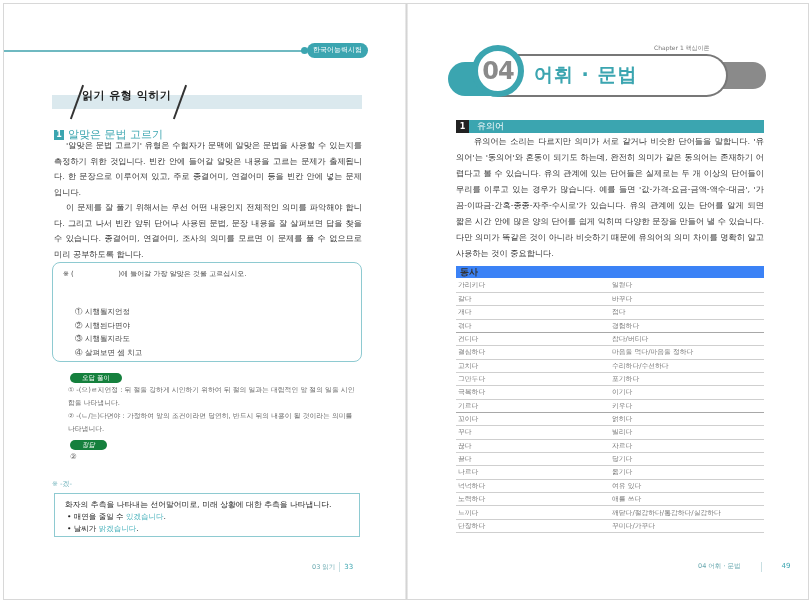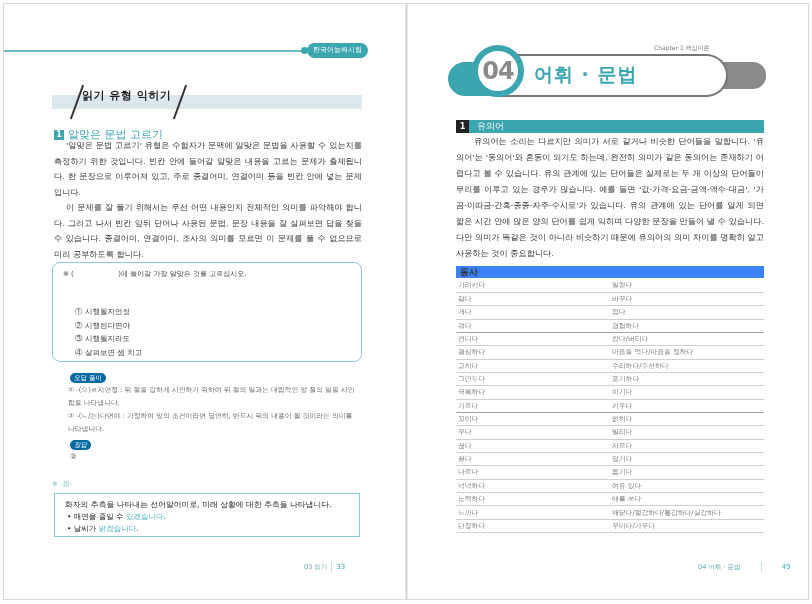--- a/index.html
+++ b/index.html
@@ -30,35 +30,35 @@
   .para-l1 { left:50px; top:134px; width:308px; text-indent:12px; }
   .para-l2 { left:50px; top:196px; width:308px; text-indent:12px; }
 
   
   .qbox { position:absolute; left:48px; top:258px; width:310px; height:100px; border:1.5px solid #8ecad1; border-radius:8px; }
   .q-stem { position:absolute; left:10px; top:6px; font-size:7px; color:#444; white-space:pre; }
   .q-example { position:absolute; left:20px; top:19px; width:276px; height:16px; background:#e9f1f4; font-size:7px; line-height:16px; color:#444; white-space:pre; padding-left:22px; }
   .q-options { position:absolute; left:22px; top:42px; list-style:none; }
   .q-options li { font-family:"DejaVu Serif", "Liberation Serif", serif; font-size:7.5px; line-height:13.5px; color:#444; }
 
-  .pill { display:inline-block; height:10px; padding:0 4px; border-radius:5px; background:#0369a1; color:#fff; font-size:6.5px; line-height:10px; }
+  .pill { display:inline-block; height:10px; padding:0 12px; border-radius:5px; background:#15803d; color:#fff; font-size:6.5px; line-height:10px; }
   .expl-label { position:absolute; left:66px; top:369px; }
   .expl { position:absolute; left:64px; width:292px; font-size:6.8px; line-height:13px; color:#666; }
   .expl-1 { top:380px; }
   .expl-2 { top:406px; }
   .ans-label { position:absolute; left:66px; top:436px;font-style:italic; }
   .ans { position:absolute; left:66px; top:448px; font-size:7.5px; color:#555; }
 
   .note-head { position:absolute; left:48px; top:475px; font-size:7px; color:#7ab8c0; }
   .note-box { position:absolute; left:50px; top:489px; width:306px; height:44px; border:1.5px solid #8ecad1; padding:4px 10px; }
   .note-main { font-family:"DejaVu Serif", "Liberation Serif", serif; font-size:7.8px; line-height:13px; color:#222; }
   .note-ex { font-family:"DejaVu Serif", "Liberation Serif", serif; font-size:7.5px; line-height:12px; color:#222; padding-left:2px; }
   .hl { color:#4bb3bd; }
 
-  .folio-l { position:absolute; left:300px; top:558px; font-size:6.5px; color:#6aa9b0; display:flex; align-items:center; gap:4px; }
+  .folio-l { position:absolute; left:308px; top:558px; font-size:6.5px; color:#6aa9b0; display:flex; align-items:center; gap:4px; }
   .folio-sep { width:1px; height:10px; background:#c8dfe2; }
   .folio-num { color:#3ba5b0; font-size:7px; }
 
   
   .chap-label { position:absolute; left:246px; top:40px; font-size:6px; color:#777; }
   .cloud-back { position:absolute; left:40px; top:58px; width:60px; height:34px; border-radius:17px 0 0 17px; background:#3ba5b0; }
   .banner { position:absolute; left:90px; top:50px; width:230px; height:43px; border:2.5px solid #777; border-left:none; border-radius:0 22px 22px 0; background:#fff; }
   .banner-tail { position:absolute; left:312px; top:58px; width:46px; height:27px; border-radius:0 13px 13px 0; background:#8a8a8a; }
   .circle-num { position:absolute; left:64px; top:41px; width:52px; height:52px; border-radius:50%; border:6px solid #3ba5b0; background:#fff; font-size:24px; font-weight:bold; color:#8a8a8a; text-align:center; line-height:40px; letter-spacing:-1px; }
   .chap-title { position:absolute; left:126px; top:58px; font-size:19px; color:#3ba5b0; font-weight:bold; letter-spacing:1px; }
@@ -67,21 +67,21 @@
   .syn-num { width:13px; height:13px; background:#222; color:#fff; font-size:8px; font-weight:bold; text-align:center; line-height:13px; }
   .syn-title { color:#fff; font-size:9px; margin-left:8px; }
   .para-r { left:48px; top:129px; width:308px; font-size:8.2px; line-height:16px; text-indent:18px; }
 
   .verb-head { position:absolute; left:48px; top:262px; width:308px; height:12px; background:#3b82f6; font-size:9px; font-weight:bold; color:#333; padding-left:4px; line-height:12px; }
   .vtable { position:absolute; left:48px; top:275px; width:308px; border-collapse:collapse; }
   .vtable td { font-size:6.8px; color:#777; height:13.35px; border-bottom:1px solid #cfcfcf; padding-left:2px; white-space:nowrap; }
   .vtable td.c1 { width:154px; }
   .vtable tr.thick td { border-bottom:1.5px solid #a8a8a8; }
 
-  .folio-r { position:absolute; left:290px; top:558px; font-size:6.5px; color:#6aa9b0; display:flex; align-items:center; gap:20px; }
+  .folio-r { position:absolute; left:290px; top:558px; font-size:6.5px; color:#6aa9b0; display:flex; gap:20px; }
 </style>
 </head>
 <body>
 
 <div class="spread">
 
   <div class="page page-left">
     <div class="top-line"></div>
     <div class="top-dot"></div>
     <div class="book-pill">한국어능력시험</div>

